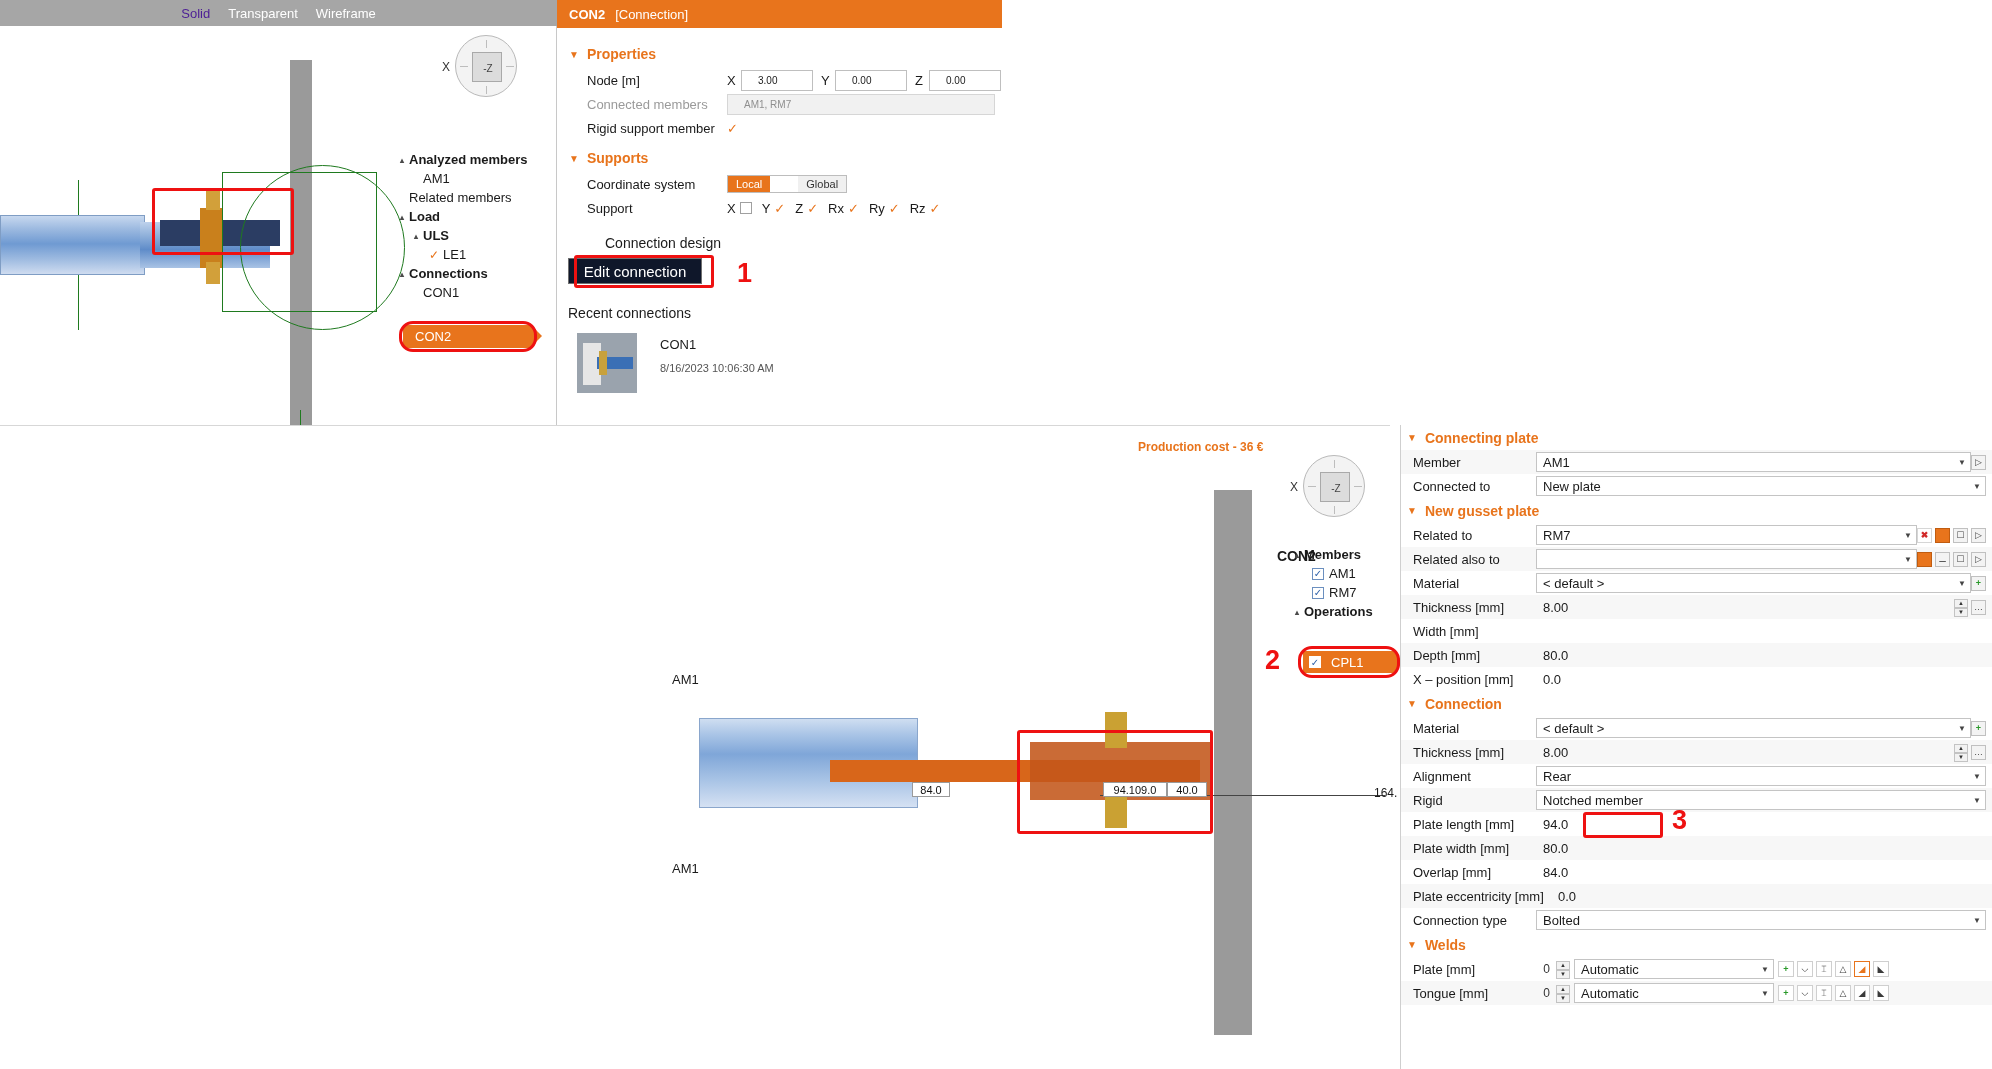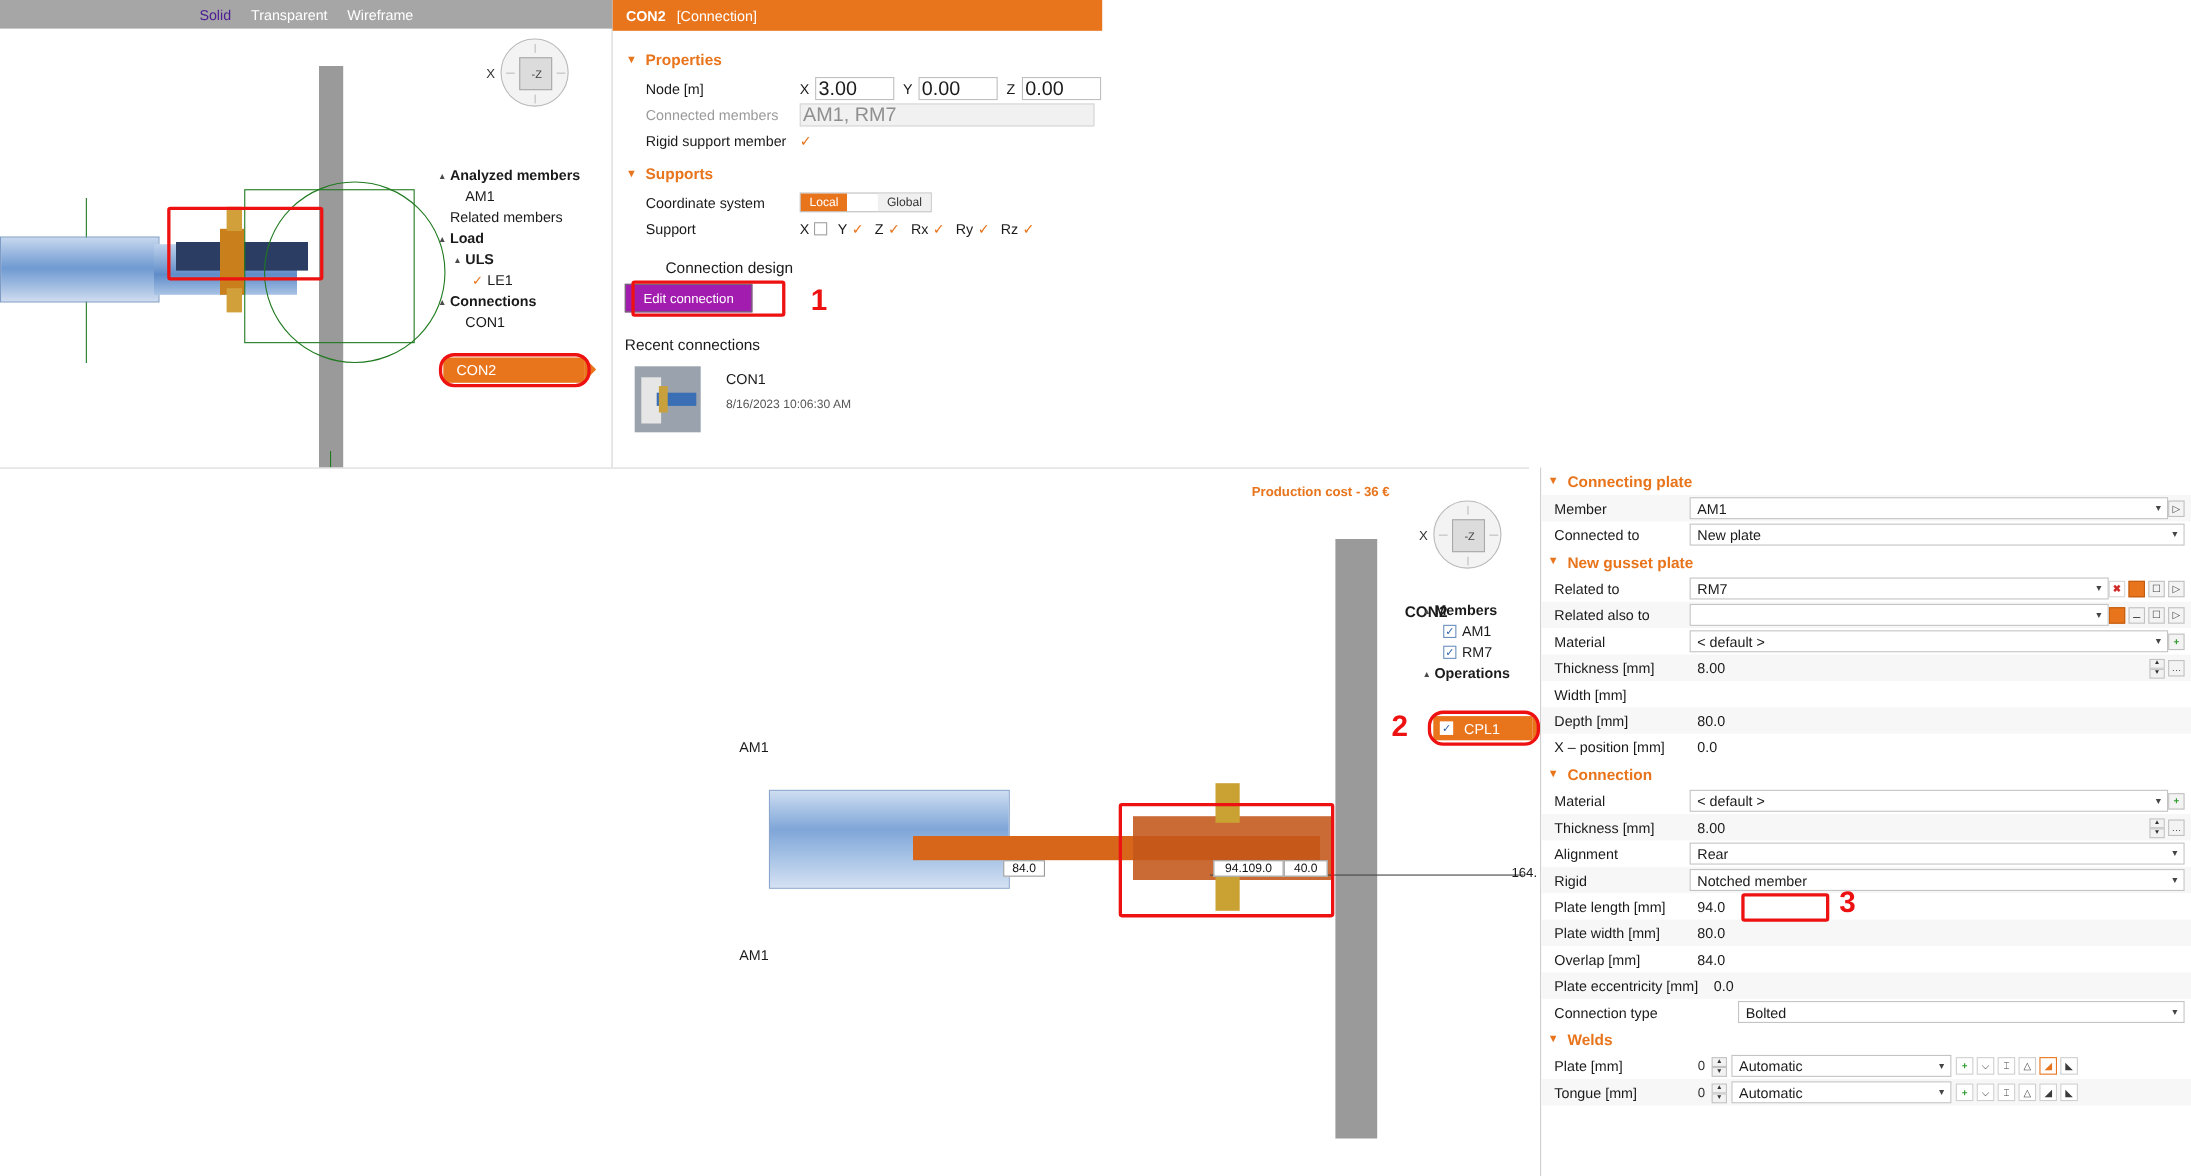--- a/index.html
+++ b/index.html
@@ -130,40 +130,40 @@
   .sec-head {
     display:flex; align-items:center; gap:8px; color:#e8741c;
     font-weight:bold; font-size:14px; margin:10px 0 6px 12px;
   }
   .tri { font-size:10px; color:#e8741c; }
   .prow { display:flex; align-items:center; height:24px; font-size:13px; padding-left:30px; }
   .plabel { width:140px; color:#1a1a1a; }
   .plabel.dim { color:#9a9a9a; }
   .pfield {
     height:21px; border:1px solid #bfbfbf; background:#ffffff;
-    display:flex; align-items:center; padding-left:2px; font-size:18px;text-align:right;
+    display:flex; align-items:center; padding-left:16px; font-size:10px;text-align:right;
   }
   .pfield.ro { background:#f1f1f1; color:#8f8f8f; border:1px solid #d6d6d6; }
   .axis-tag { width:14px; color:#1a1a1a; }
   .tick-ok { color:#e8741c; font-size:13px; }
   .seg {
     display:inline-flex; border:1px solid #bdbdbd; font-size:11px;gap:28px;
   }
   .seg div { padding:2px 8px; background:#f0f0f0; color:#333; cursor:pointer; }
   .seg div.on { background:#e8741c; color:#fff; }
   .cbox {
     width:12px; height:12px; border:1px solid #a0a0a0; background:#fff;
     display:inline-block;
   }
 
   #conn-design-label { position:absolute; left:568px; top:235px; font-size:14px; color:#1a1a1a;margin-left:37px; }
   #edit-conn-btn {
-    position:absolute; left:568px; top:258px; width:116px; height:26px;
-    background:#a21caf; color:#ffffff; border:1px solid #6f6f6f;
-    display:flex; align-items:center; justify-content:center; font-size:12px;
+    position:absolute; left:568px; top:258px; width:134px; height:26px;
+    background:#0f172a; color:#ffffff; border:1px solid #6f6f6f;
+    display:flex; align-items:center; justify-content:center; font-size:15px;
   }
   #recent-label { position:absolute; left:568px; top:305px; font-size:14px; }
   #recent-thumb {
     position:absolute; left:577px; top:333px; width:60px; height:60px;
     background:#9aa3ad; overflow:hidden;
   }
   #recent-thumb .tplate { position:absolute; left:6px; top:10px; width:18px; height:42px; background:#e6e6e6; }
   #recent-thumb .tbeam { position:absolute; left:20px; top:24px; width:36px; height:12px; background:#3a6fb5; }
   #recent-thumb .tbolt { position:absolute; left:22px; top:18px; width:8px; height:24px; background:#c8a13c; }
   #recent-name { position:absolute; left:660px; top:337px; font-size:13px; }
@@ -603,21 +603,21 @@
   <div class="rrow">
     <span class="rlabel">Overlap [mm]</span>
     <span class="rval">84.0</span>
   </div>
   <div class="rrow">
     <span class="rlabel" style="width:150px;">Plate eccentricity [mm]</span>
     <span class="rval">0.0</span>
   </div>
   <div class="rrow">
     <span class="rlabel">Connection type</span>
-    <span class="rval combo" style="margin-right:6px;margin-left:44px;">Bolted<i class="caret">▼</i></span>
+    <span class="rval combo" style="margin-right:6px;">Bolted<i class="caret">▼</i></span>
   </div>
 
   <div class="rsec">
     <span class="tri">▼</span>
     <span>Welds</span>
   </div>
   <div class="rrow">
     <span class="rlabel">Plate [mm]</span>
     <span class="weld-num">0</span>
     <span class="spin">

